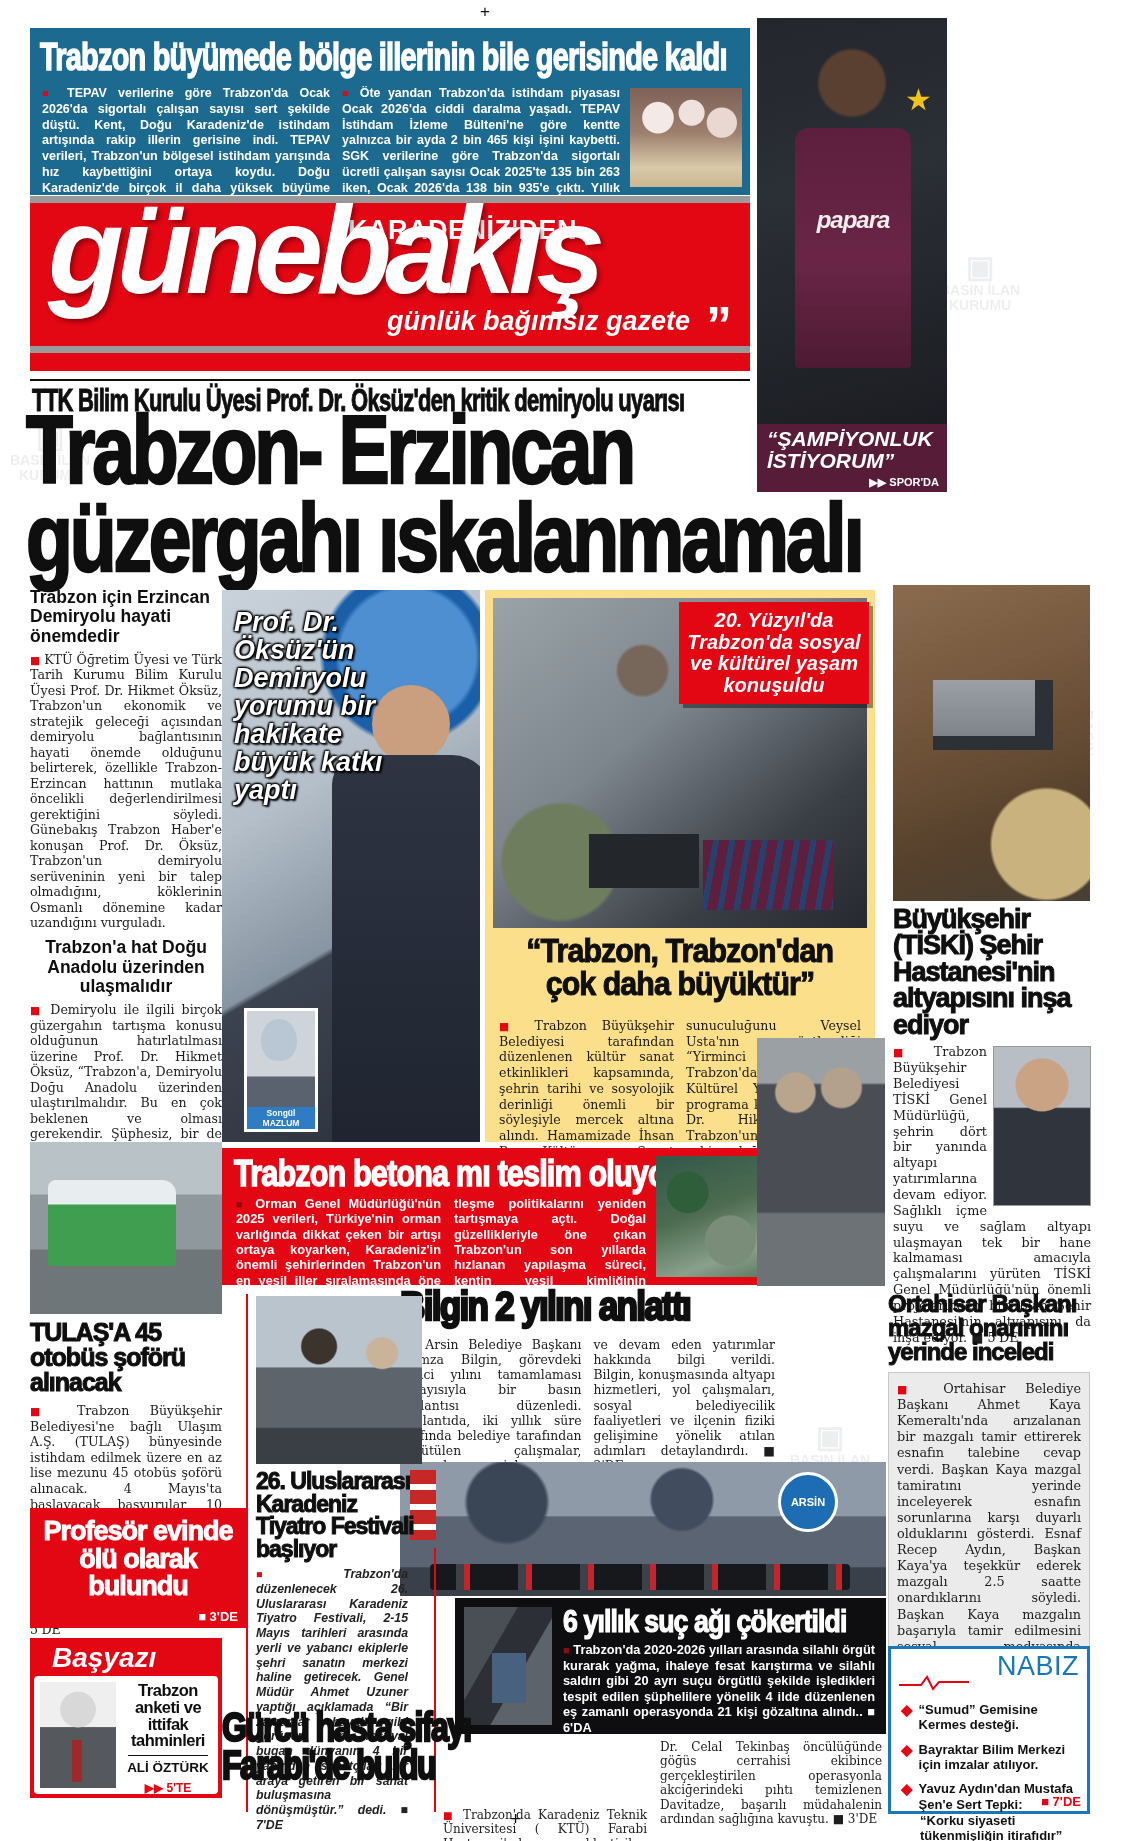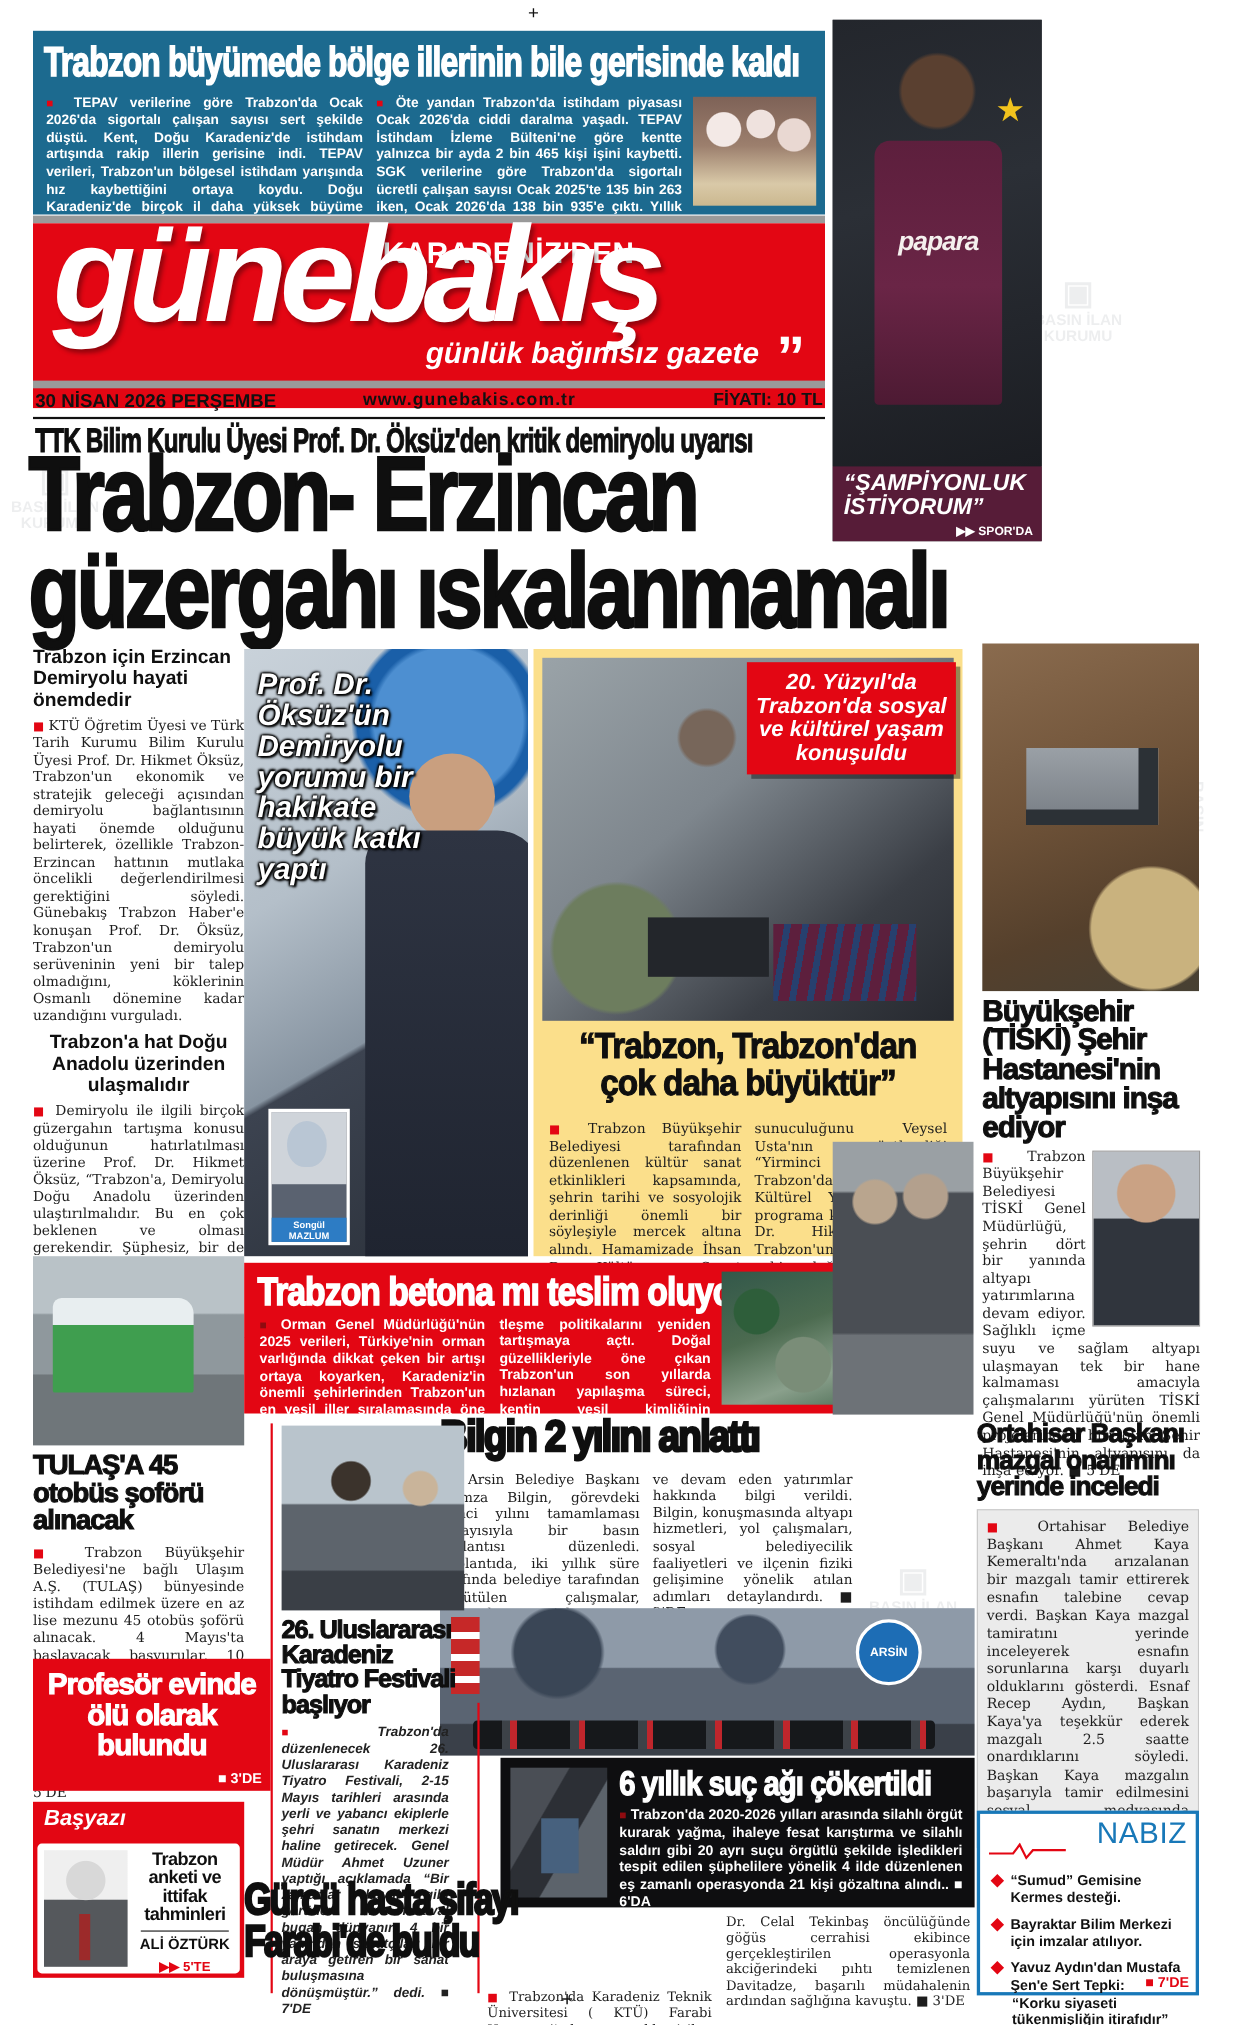--- a/index.html
+++ b/index.html
@@ -73,25 +73,20 @@
   </div>
 
   <div class="abs" style="left:30px;top:196px;width:720px;height:7px;background:#9a9a9a;"></div>
   <div class="abs" style="left:30px;top:203px;width:720px;height:168px;background:#e30613;">
     <div class="abs" style="left:318px;top:12px;color:#fff;font-weight:700;font-size:27px;letter-spacing:0.5px;">KARADENİZ'DEN</div>
     <div class="abs" style="left:18px;top:-24px;color:#fff;font-style:italic;font-weight:700;font-size:124px;letter-spacing:-7px;text-shadow:3px 3px 4px rgba(0,0,0,.35);">günebakış</div>
     <div class="abs" style="right:60px;top:103px;color:#fff;font-style:italic;font-weight:700;font-size:27px;">günlük bağımsız gazete</div>
     <div class="abs" style="right:18px;top:92px;color:#fff;font-weight:700;font-size:52px;">”</div>
   </div>
   <div class="abs" style="left:30px;top:346px;width:720px;height:7px;background:#9a9a9a;"></div>
-  <div class="abs" style="left:30px;top:355px;width:720px;height:22px;color:#111;">
-    <span class="abs" style="left:2px;font-weight:700;font-size:17px;">30 NİSAN 2026 PERŞEMBE</span>
-    <span class="abs" style="left:300px;font-weight:700;font-size:16px;letter-spacing:1px;">www.gunebakis.com.tr</span>
-    <span class="abs" style="right:2px;font-weight:700;font-size:16px;">FİYATI: 10 TL</span>
-  </div>
   <div class="abs" style="left:30px;top:379px;width:720px;height:2px;background:#111;"></div>
 
   <div class="abs" style="left:32px;top:383px;">
     <span class="cond hl" style="font-size:31px;letter-spacing:-1px;transform:scaleX(0.71);-webkit-text-stroke:1px #0f0f0f;">TTK Bilim Kurulu Üyesi Prof. Dr. Öksüz'den kritik demiryolu uyarısı</span>
   </div>
   <div class="abs" style="left:26px;top:406px;line-height:0.92;">
     <span class="cond hl stroke" style="font-size:96px;letter-spacing:-4px;transform:scaleX(0.80);">Trabzon- Erzincan</span><br>
     <span class="cond hl stroke" style="font-size:96px;letter-spacing:-4px;transform:scaleX(0.80);">güzergahı ıskalanmamalı</span>
   </div>
 
@@ -209,21 +204,21 @@
     </div>
     <div class="abs" style="left:108px;top:44px;width:312px;color:#fff;font-weight:700;font-size:12.8px;line-height:1.22;text-align:justify;"><span class="sqd">■</span> <span>Trabzon'da 2020-2026 yılları arasında silahlı örgüt kurarak yağma, ihaleye fesat karıştırma ve silahlı saldırı gibi 20 ayrı suçu örgütlü şekilde işledikleri tespit edilen şüphelilere yönelik 4 ilde düzenlenen eş zamanlı operasyonda 21 kişi gözaltına alındı.. ■ 6'DA</span></div>
   </div>
 
   <div class="abs" style="left:30px;top:1508px;width:216px;height:120px;background:#e30613;color:#fff;">
     <div style="padding:10px 8px 0;text-align:center;font-weight:700;font-size:27px;line-height:1.02;-webkit-text-stroke:1px #fff;letter-spacing:-1px;">Profesör evinde ölü olarak bulundu</div>
     <div style="position:absolute;right:8px;bottom:4px;font-weight:700;font-size:13px;">■ 3'DE</div>
   </div>
 
   <div class="abs" style="left:30px;top:1638px;width:192px;height:160px;background:#e30613;">
-    <div style="padding:4px 0 2px 10px;color:#fff;font-style:italic;font-weight:700;font-size:20px;">Başyazı</div>
+    <div style="padding:4px 0 2px 22px;color:#fff;font-style:italic;font-weight:700;font-size:28px;">Başyazı</div>
     <div class="abs" style="left:4px;top:38px;width:184px;height:118px;background:#fff;border-radius:4px;">
       <div class="photo" style="left:6px;top:6px;width:76px;height:106px;background:
           radial-gradient(circle at 50% 26%, #d8d8d8 0 20%, transparent 21%),
           linear-gradient(180deg,#efefef 0 42%,#55585c 43% 100%);">
         <div class="abs" style="left:32px;top:58px;width:10px;height:42px;background:#9c2a2a;"></div>
       </div>
       <div class="abs" style="left:88px;top:6px;width:92px;text-align:center;">
         <div class="hl" style="font-size:16.5px;line-height:1.02;letter-spacing:-0.5px;">Trabzon anketi ve ittifak tahminleri</div>
         <div style="border-top:1.5px solid #111;margin:6px 6px 4px;"></div>
         <div class="hl" style="font-size:13.5px;">ALİ ÖZTÜRK</div>

